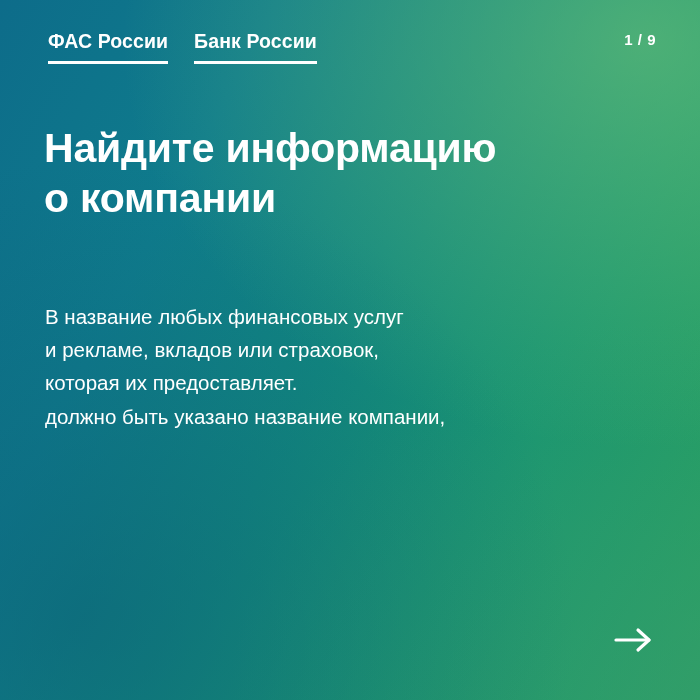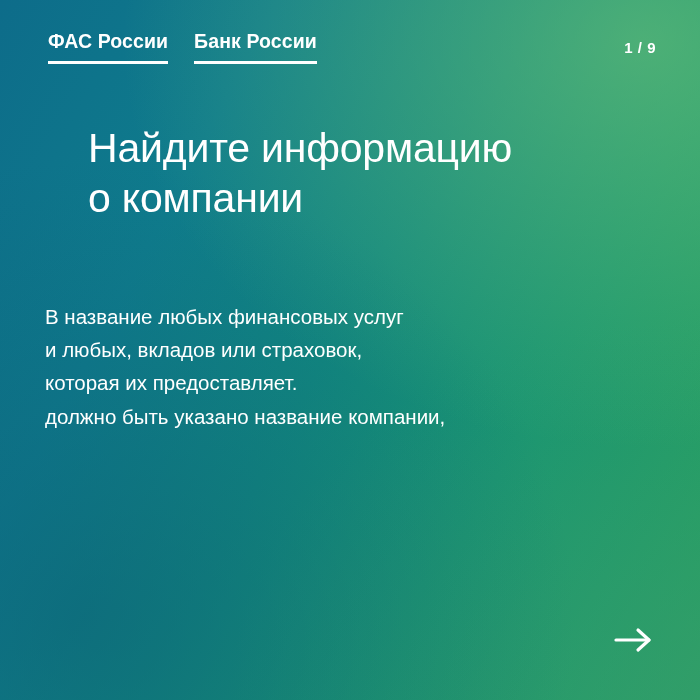--- a/index.html
+++ b/index.html
@@ -33,21 +33,21 @@
     pointer-events: none;
   }
 
   
   .header {
     position: absolute;
     top: 30px;
     left: 48px;
     right: 44px;
     display: flex;
-    align-items: center;
+    align-items: flex-start;
     justify-content: space-between;
     z-index: 3;
   }
   .brands {
     display: flex;
     align-items: flex-start;
     gap: 26px;
   }
   .brand {
     display: block;
@@ -70,26 +70,25 @@
   }
 
   
   .title {
     position: absolute;
     top: 96px;
     left: 44px;
     right: 60px;
     z-index: 3;
     font-size: 41px;
-    font-weight: 400;
+    font-weight: 700;
     line-height: 1.22;
     letter-spacing: -0.2px;
     color: #ffffff;
     white-space: pre-line;
-    margin-left: 44px;
   }
 
   
   .body-text {
     position: absolute;
     top: 300px;
     left: 45px;
     right: 60px;
     z-index: 3;
     font-size: 20.5px;
@@ -132,21 +131,21 @@
       <span class="brand">Банк России</span>
     </div>
     <span class="counter">1 / 9</span>
   </div>
 
   <h1 class="title">Найдите информацию
 о компании</h1>
 
   <div class="body-text">
     <div class="body-line"><span>В название </span><span class="strong">любых финансовых услуг</span></div>
-    <div class="body-line">и любых, вкладов или страховок,</div>
+    <div class="body-line">и рекламе, вкладов или страховок,</div>
     <div class="body-line">которая их предоставляет.</div>
     <div class="body-line">должно быть указано название компании,</div>
   </div>
 
   <div class="next-arrow">
     <span>
       <svg width="40" height="28" viewBox="0 0 40 28" fill="none" xmlns="http://www.w3.org/2000/svg">
         <path d="M2 14 H35" stroke="#ffffff" stroke-width="3.2" stroke-linecap="round"></path>
         <path d="M24 4 L35 14 L24 24" stroke="#ffffff" stroke-width="3.2" stroke-linecap="round" stroke-linejoin="round"></path>
       </svg>

